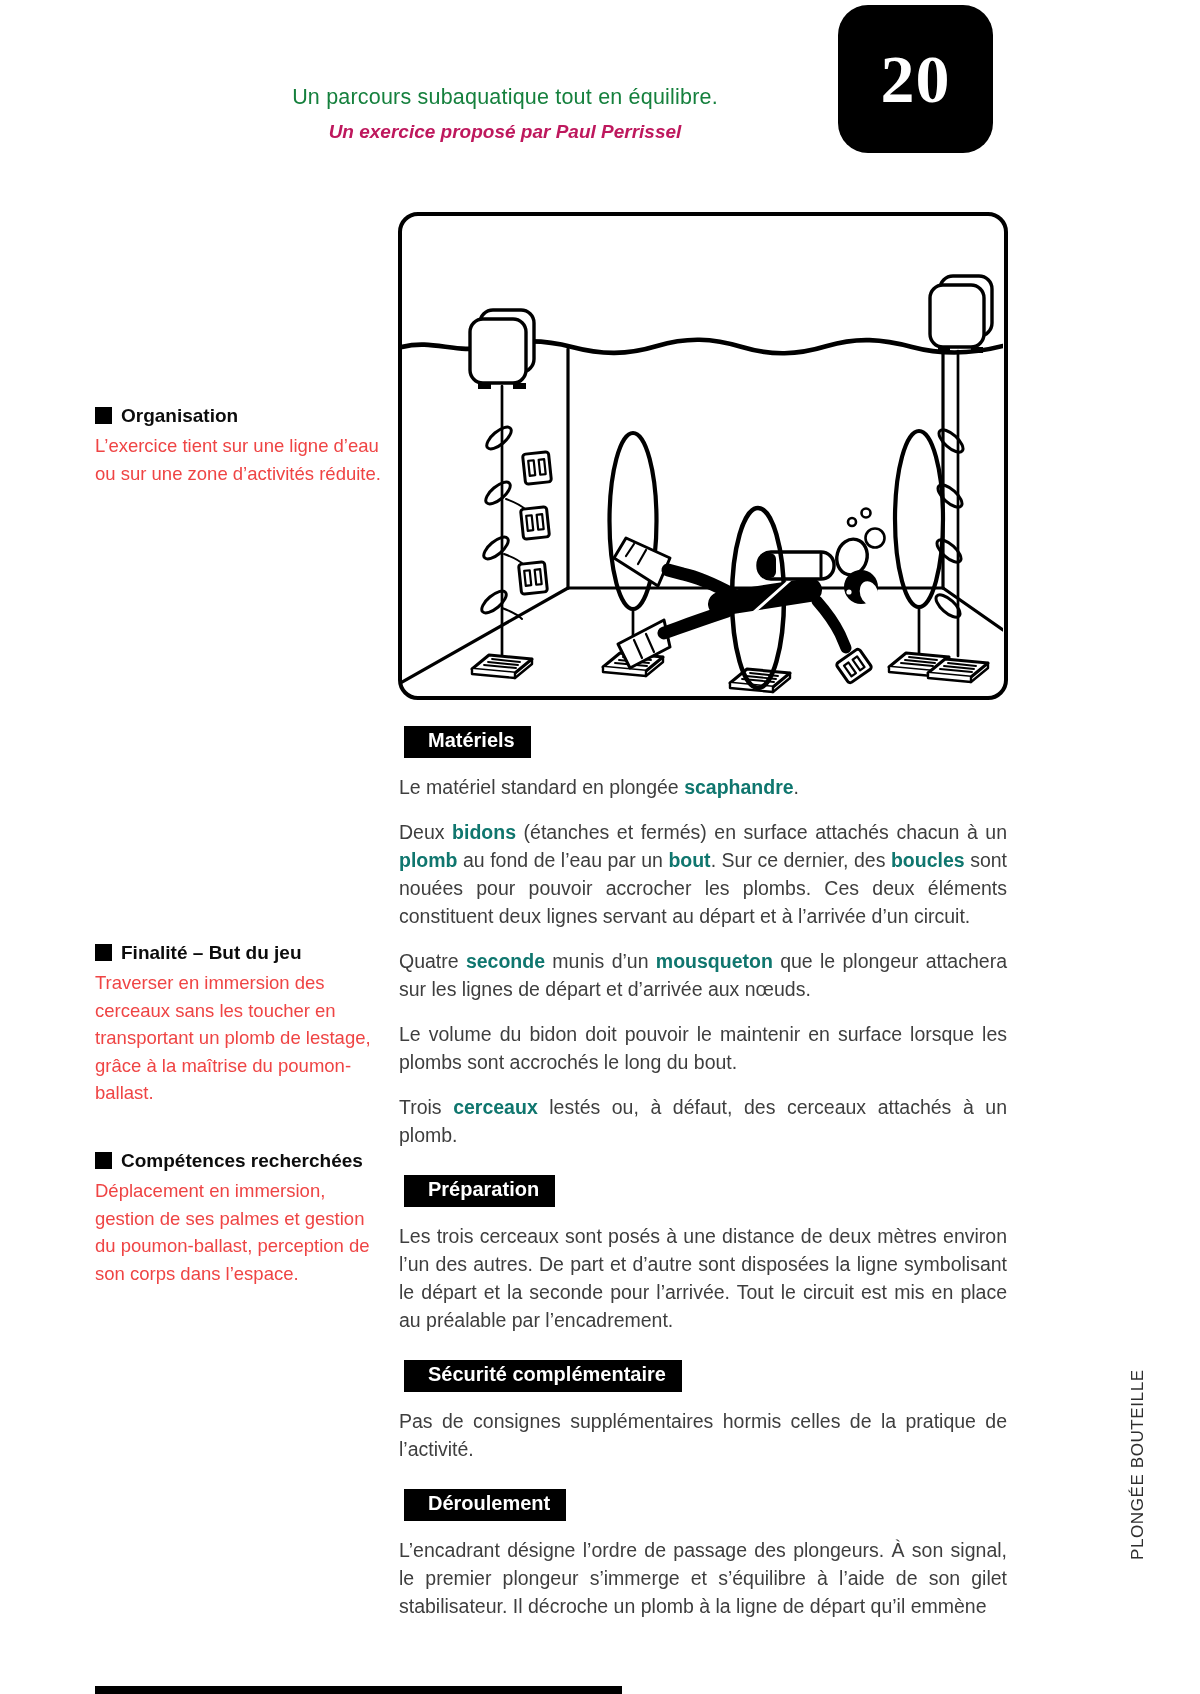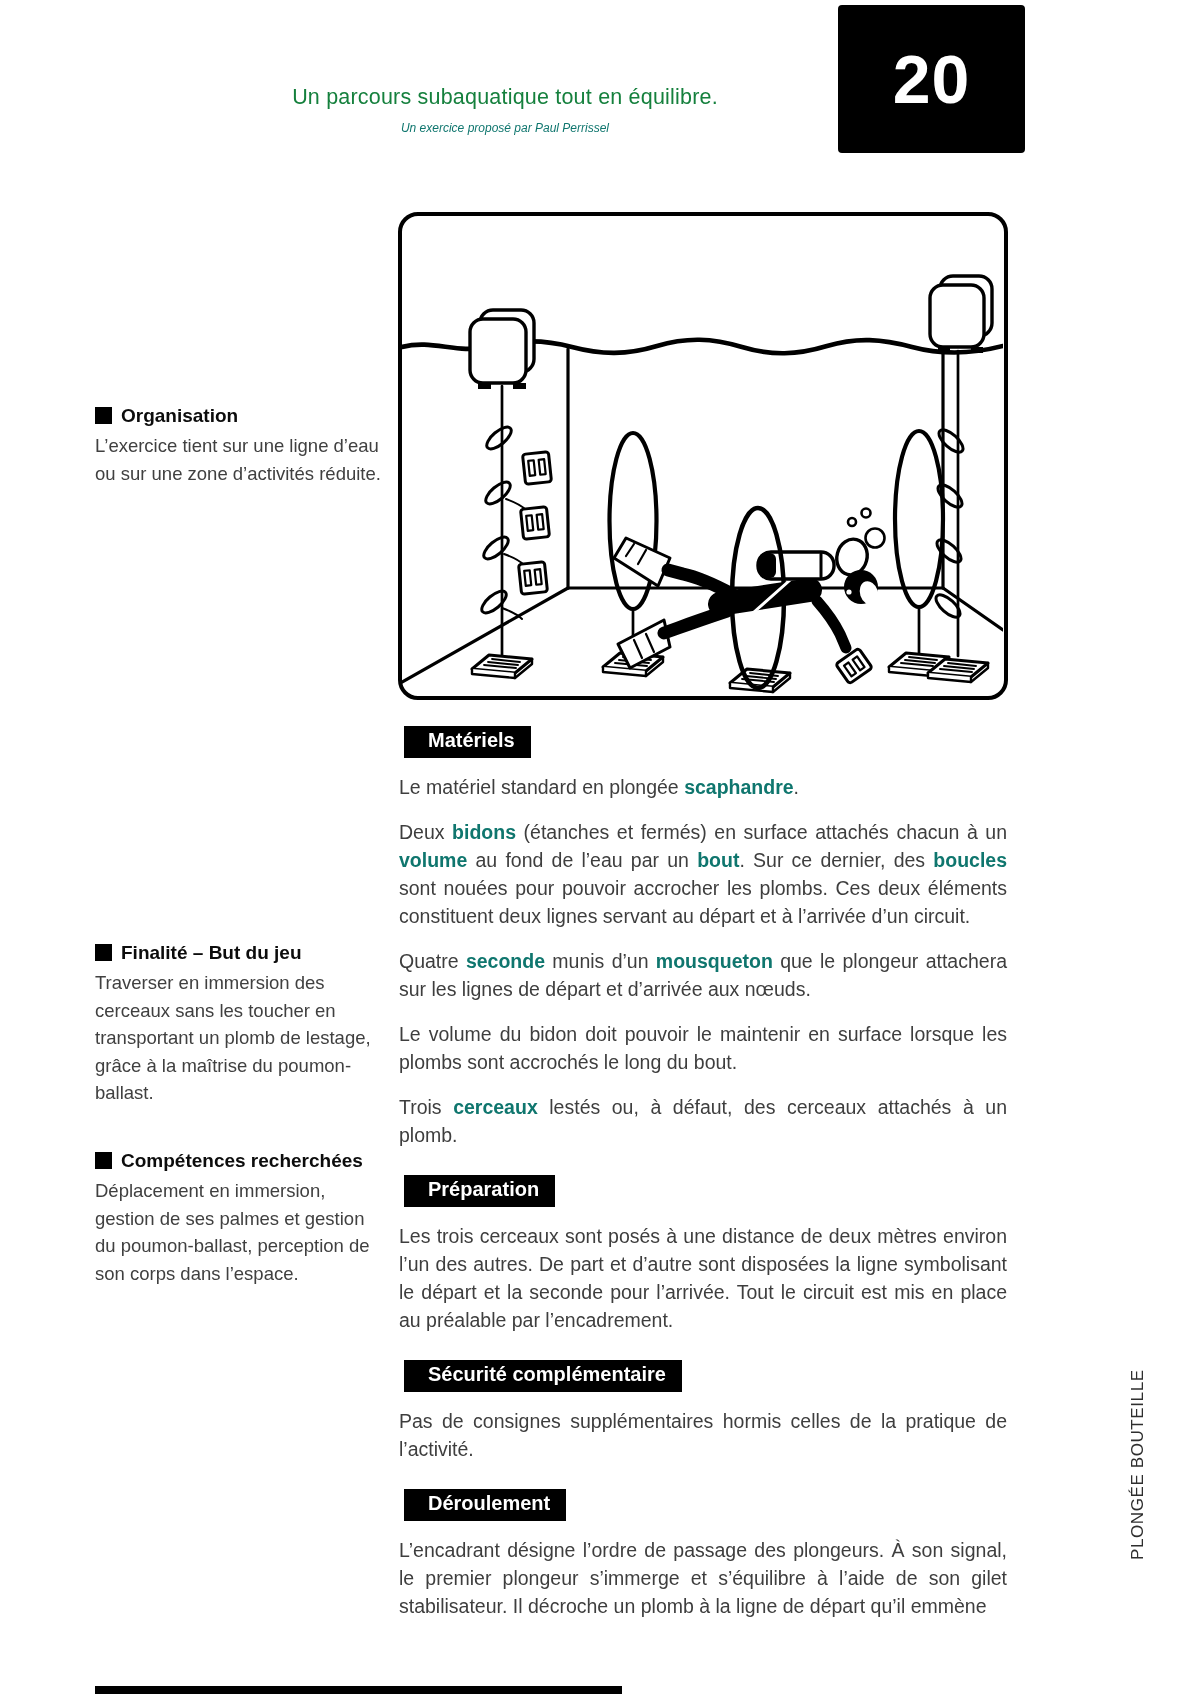--- a/index.html
+++ b/index.html
@@ -2,40 +2,40 @@
 <html lang="fr"><head>
 <meta charset="utf-8">
 <style>
   html,body{margin:0;padding:0;background:#e8e8e8;}
   .page{
     position:relative; width:1200px; height:1694px; background:#ffffff;
     font-family:"Liberation Sans", sans-serif; overflow:hidden; margin:0 auto;
   }
   
   .badge{
-    position:absolute; left:838px; top:5px; width:187px; height:148px;
-    background:#000; border-radius:4px; color:#fff;
+    position:absolute; left:838px; top:5px; width:155px; height:148px;
+    background:#000; border-radius:30px; color:#fff;
     display:flex; align-items:center; justify-content:center;
-    font-size:68px; font-weight:bold; letter-spacing:1px;
+    font-size:68px; font-weight:bold; letter-spacing:1px;font-family:Liberation Serif, serif;
   }
   .title-block{ position:absolute; left:150px; top:70px; width:710px; text-align:center; }
   .title{ font-size:45px; font-weight:800; color:#131313; letter-spacing:.5px; margin:0; }
   .subtitle{ font-size:21.5px; color:#15803d; margin-top:15px; letter-spacing:.2px; }
-  .credit{ font-size:12px; font-style:italic; font-weight:400; color:#0f766e; margin-top:11px; }
+  .credit{ font-size:19px; font-style:italic; font-weight:700; color:#be185d; margin-top:11px; }
   
   .figure{
     position:absolute; left:398px; top:212px; width:610px; height:488px;
     border:4.5px solid #000; border-radius:20px; box-sizing:border-box; background:#fff;
   }
   .figure svg{ position:absolute; left:0; top:0; }
   
   .side-section{ position:absolute; left:95px; width:295px; }
   .side-head{ font-size:19px; font-weight:bold; color:#0c0c0c; }
   .side-square{ display:inline-block; width:17px; height:17px; background:#000; margin-right:9px; vertical-align:-2px; }
-  .side-body{ font-size:18.5px; line-height:27.5px; color:#404040; margin-top:5px; }
+  .side-body{ font-size:18.5px; line-height:27.5px; color:#ef4444; margin-top:5px; }
   
   .main-col{ position:absolute; left:399px; top:726px; width:608px; }
   .m-section{ margin:0 0 26px 0; }
   .m-label{
     display:inline-block; background:#000; color:#fff; font-weight:bold;
     font-size:20px; padding:3px 16px 6px 24px; margin-left:5px;
   }
   .m-section p.para{
     font-size:19.5px; line-height:28px; color:#3e3e3e;
     text-align:justify; margin:15px 0 17px 0;
@@ -231,21 +231,21 @@
       <span class="side-square"></span><span>Compétences recherchées</span>
     </div>
     <div class="side-body">Déplacement en immersion, gestion de ses palmes et gestion du poumon-ballast, perception de son corps dans l’espace.</div>
   </div>
 
   <div class="main-col">
     <div class="m-section">
       <span class="m-label">Matériels</span>
       <div>
           <p class="para"><span>Le matériel standard en plongée </span><b>scaphandre</b><span>.</span></p>
-          <p class="para"><span>Deux </span><b>bidons</b><span> (étanches et fermés) en surface attachés chacun à un </span><b>volume</b><span> au fond de l’eau par un </span><b>bout</b><span>. Sur ce dernier, des </span><b>boucles</b><span> sont nouées pour pouvoir accrocher les plombs. Ces deux éléments constituent deux lignes servant au départ et à l’arrivée d’un circuit.</span></p>
+          <p class="para"><span>Deux </span><b>bidons</b><span> (étanches et fermés) en surface attachés chacun à un </span><b>plomb</b><span> au fond de l’eau par un </span><b>bout</b><span>. Sur ce dernier, des </span><b>boucles</b><span> sont nouées pour pouvoir accrocher les plombs. Ces deux éléments constituent deux lignes servant au départ et à l’arrivée d’un circuit.</span></p>
           <p class="para"><span>Quatre </span><b>seconde</b><span> munis d’un </span><b>mousqueton</b><span> que le plongeur attachera sur les lignes de départ et d’arrivée aux nœuds.</span></p>
           <p class="para"><span>Le volume du bidon doit pouvoir le maintenir en surface lorsque les plombs sont accrochés le long du bout.</span></p>
           <p class="para"><span>Trois </span><b>cerceaux</b><span> lestés ou, à défaut, des cerceaux attachés à un plomb.</span></p>
         </div>
     </div>
     <div class="m-section">
       <span class="m-label">Préparation</span>
       <div>
           <p class="para"><span>Les trois cerceaux sont posés à une distance de deux mètres environ l’un des autres. De part et d’autre sont disposées la ligne symbolisant le départ et la seconde pour l’arrivée. Tout le circuit est mis en place au préalable par l’encadrement.</span></p>
         </div>

